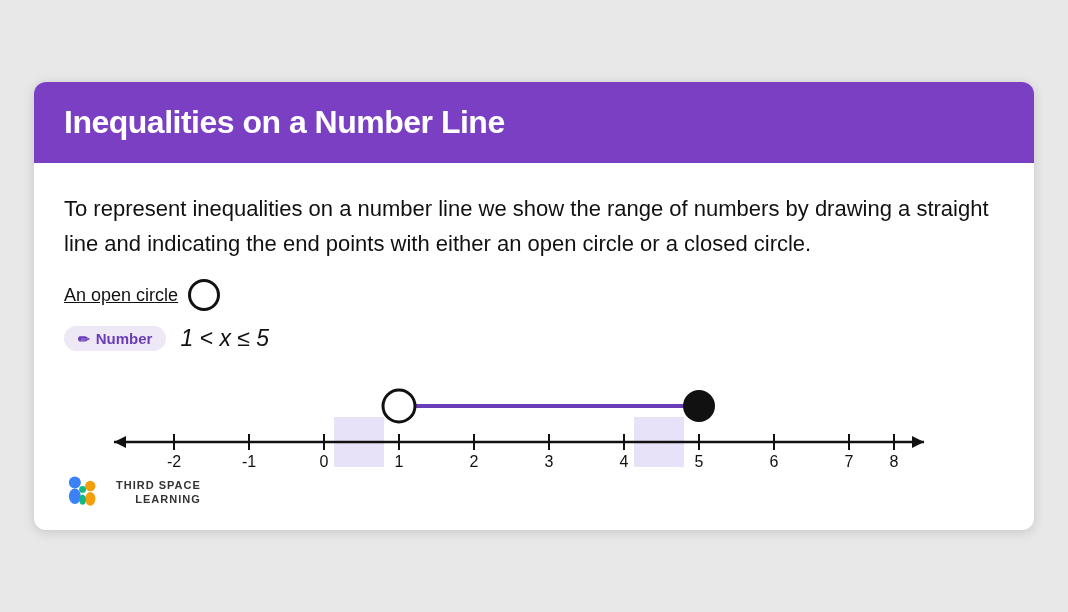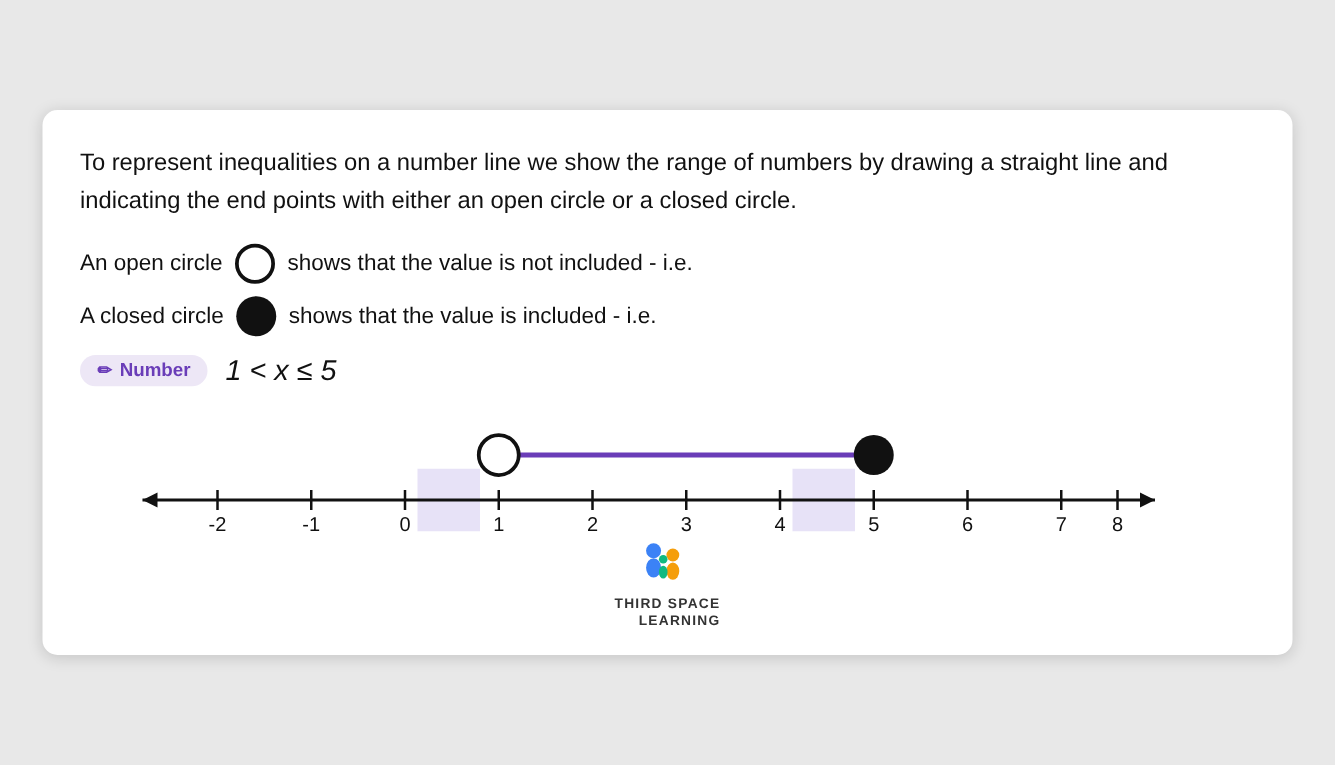--- a/index.html
+++ b/index.html
@@ -25,32 +25,33 @@
     .card-header h1 {
       color: #fff;
       font-size: 32px;
       font-weight: 800;
       letter-spacing: -0.5px;
     }
     .card-body {
       padding: 28px 30px 20px 30px;
     }
     .intro-text {
-      font-size: 19px;
+      font-size: 22px;
       color: #111;
       line-height: 1.6;
       margin-bottom: 18px;
     }
     .circle-row {
       display: flex;
       align-items: center;
       font-size: 18px;
       color: #111;
       margin-bottom: 10px;
       gap: 10px;
+      text-decoration: underline;
     }
     .open-circle {
       width: 32px;
       height: 32px;
       border-radius: 50%;
       border: 3px solid #111;
       background: #fff;
       display: inline-block;
       flex-shrink: 0;
     }
@@ -97,53 +98,49 @@
     
     .number-line-svg {
       width: 100%;
       height: 100%;
     }
     .logo-area {
       display: flex;
       align-items: center;
       gap: 8px;
       margin-top: 2px;
-      flex-direction: column;
     }
     .logo-text {
       text-align: right;
       font-size: 11px;
       font-weight: 700;
       color: #333;
       letter-spacing: 1px;
       line-height: 1.3;
     }
     .logo-icon {
       width: 44px;
       height: 36px;
     }
   </style>
 </head>
 <body>
 
 <div class="card">
+  <div class="card-header">
+    <h1>Inequalities on a Number Line</h1>
+  </div>
   <div class="card-body">
     <p class="intro-text">To represent inequalities on a number line we show the range of numbers by drawing a straight line and indicating the end points with either an open circle or a closed circle.</p>
 
     <div class="circle-row">
       <span>An open circle</span>
       <span class="open-circle"></span>
-      <span>shows that the value is not included - i.e.</span>
-    </div>
-
-    <div class="circle-row">
-      <span>A closed circle</span>
-      <span class="closed-circle"></span>
-      <span>shows that the value is included - i.e.</span>
-    </div>
+    </div>
+
 
     <div class="example-row">
       <span class="example-badge">
         <span class="pencil-icon">✏</span>
         <span>Number</span>
       </span>
       <span class="example-math">1 &lt; <i>x</i> ≤ 5</span>
     </div>
 
     <div class="number-line-container">

